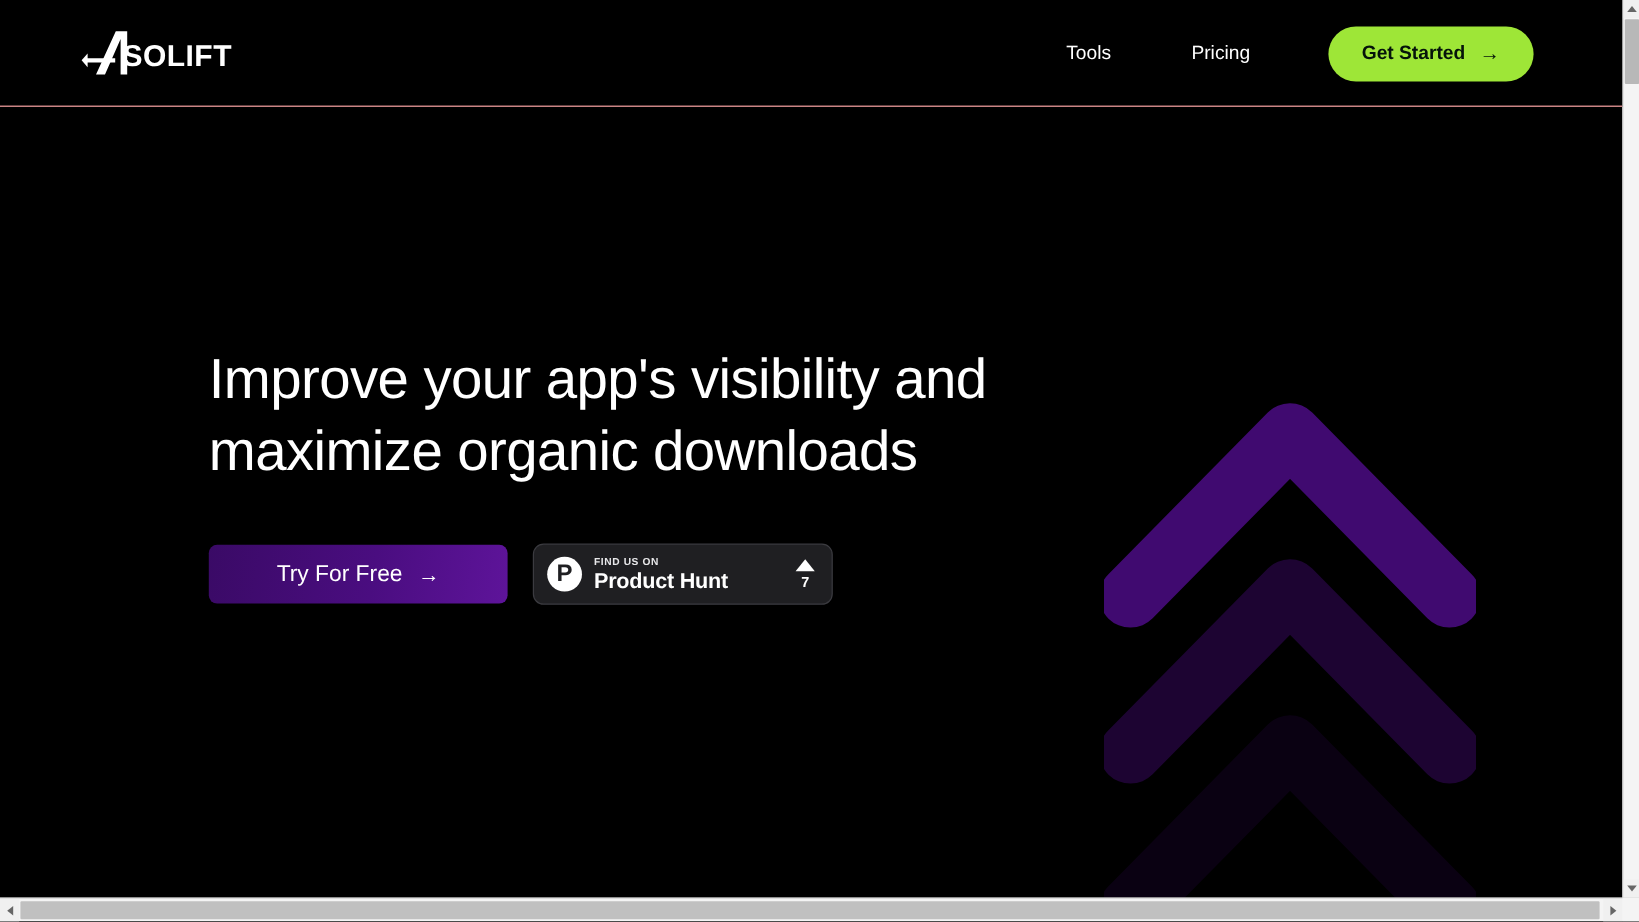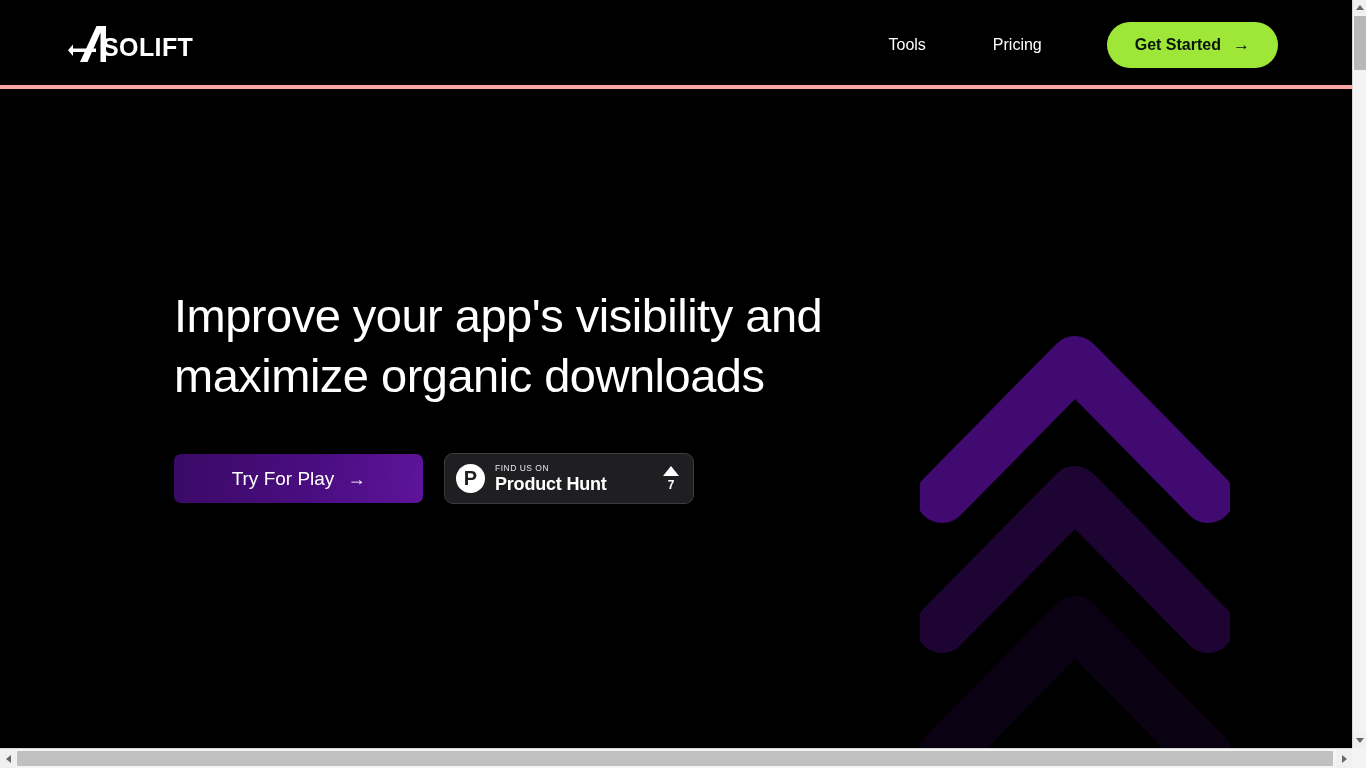--- a/index.html
+++ b/index.html
@@ -29,21 +29,21 @@
     background: #000000;
   }
 
   
   .header {
     position: absolute;
     top: 0; left: 0;
     width: 1352px;
     height: 89px;
     background: #000000;
-    border-bottom: 4px solid #fca5a5;
+    border-bottom: 1px solid #fca5a5;
     display: flex;
     align-items: center;
     z-index: 20;
   }
 
   .logo {
     position: absolute;
     left: 66px;
     top: 22px;
     display: flex;
@@ -197,21 +197,21 @@
     justify-content: center;
     font-size: 20px;
     font-weight: bold;
     font-family: "Liberation Sans", sans-serif;
     flex: 0 0 auto;
   }
   .ph-text { display: flex; flex-direction: column; justify-content: center; line-height: 1; flex: 1 1 auto; }
   .ph-kicker {
     color: #e8e8ea;
     font-size: 8.5px;
-    font-weight: normal;
+    font-weight: bold;
     letter-spacing: 0.5px;
     margin-bottom: 3px;
   }
   .ph-name {
     color: #ffffff;
     font-size: 18px;
     font-weight: bold;
     letter-spacing: -0.2px;
   }
   .ph-votes {
@@ -344,21 +344,21 @@
       </div>
 
       <div class="hero-content">
 
         <h1 class="headline">Improve your app's visibility and maximize organic downloads</h1>
 
 
         <div class="cta-row">
 
           <button class="btn-try">
-            <span>Try For Play</span>
+            <span>Try For Free</span>
             <span class="arrow">→</span>
           </button>
 
           <a class="ph-badge">
             <span class="ph-logo">P</span>
             <span class="ph-text">
               <span class="ph-kicker">FIND US ON</span>
               <span class="ph-name">Product Hunt</span>
             </span>
             <span class="ph-votes">

